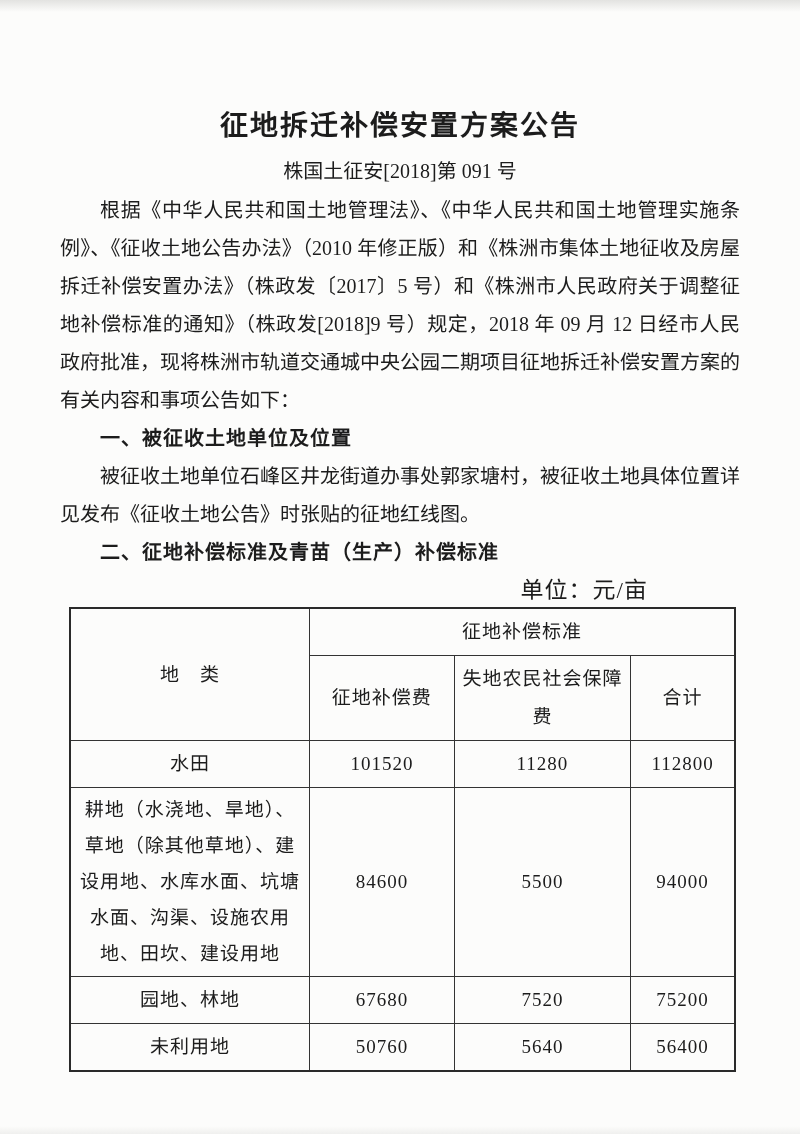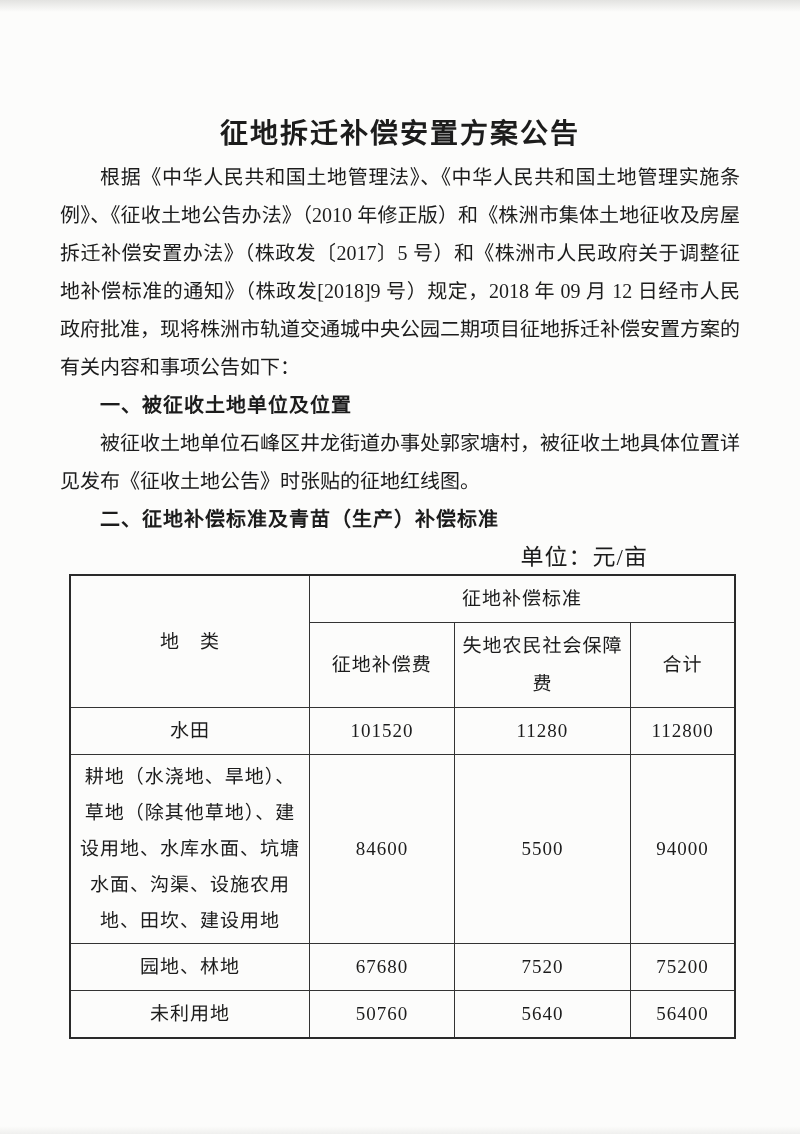--- a/index.html
+++ b/index.html
@@ -37,21 +37,21 @@
     font-size: 27px;
     letter-spacing: 3px;
     line-height: 30px;
   }
   .title2 {
     text-align: center;
     font-weight: 700;
     font-size: 28px;
     letter-spacing: 2px;
     line-height: 32px;
-    margin-top: 24px;
+    margin-top: 16px;
   }
   .docnum {
     text-align: center;
     font-size: 20px;
     line-height: 24px;
     margin-top: 17px;
   }
   .content {
     margin-top: 8px;
     font-size: 20px;
@@ -112,20 +112,21 @@
 </style>
 </head>
 <body>
 
 <div class="scan-top"></div>
 
 <div class="page">
 
   <header>
     <div class="title2">征地拆迁补偿安置方案公告</div>
+    <div class="docnum">株国土征安[2018]第 091 号</div>
   </header>
 
   <main class="content">
     <p>根据《中华人民共和国土地管理法》、《中华人民共和国土地管理实施条例》、《征收土地公告办法》（2010 年修正版）和《株洲市集体土地征收及房屋拆迁补偿安置办法》（株政发〔2017〕5 号）和《株洲市人民政府关于调整征地补偿标准的通知》（株政发[2018]9 号）规定，2018 年 09 月 12 日经市人民政府批准，现将株洲市轨道交通城中央公园二期项目征地拆迁补偿安置方案的有关内容和事项公告如下：</p>
     <p class="heading">一、被征收土地单位及位置</p>
     <p>被征收土地单位石峰区井龙街道办事处郭家塘村，被征收土地具体位置详见发布《征收土地公告》时张贴的征地红线图。</p>
     <p class="heading">二、征地补偿标准及青苗（生产）补偿标准</p>
 
     <div class="unit-label">单位：元/亩</div>
 

